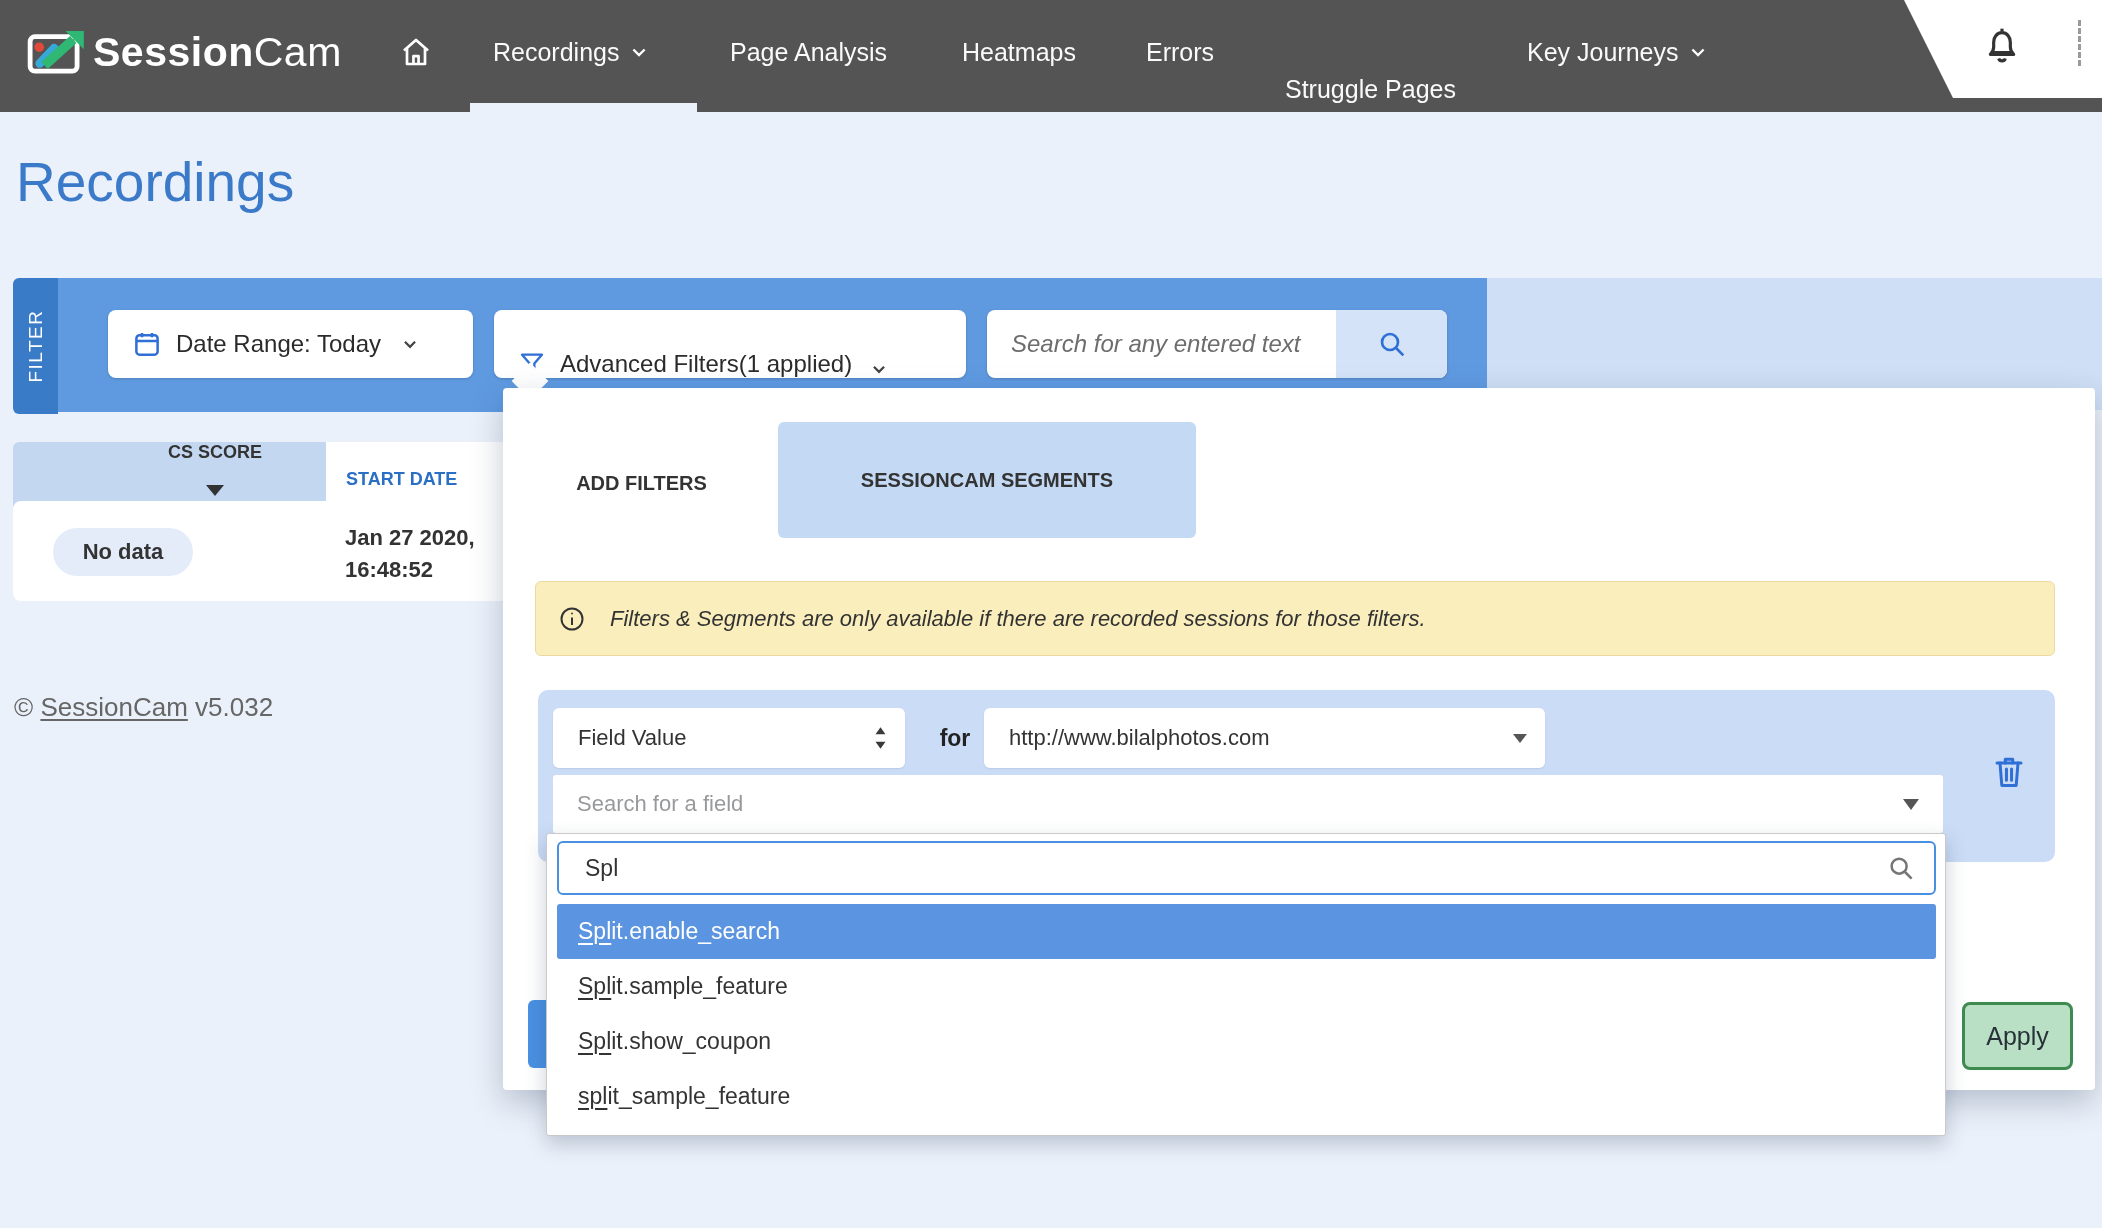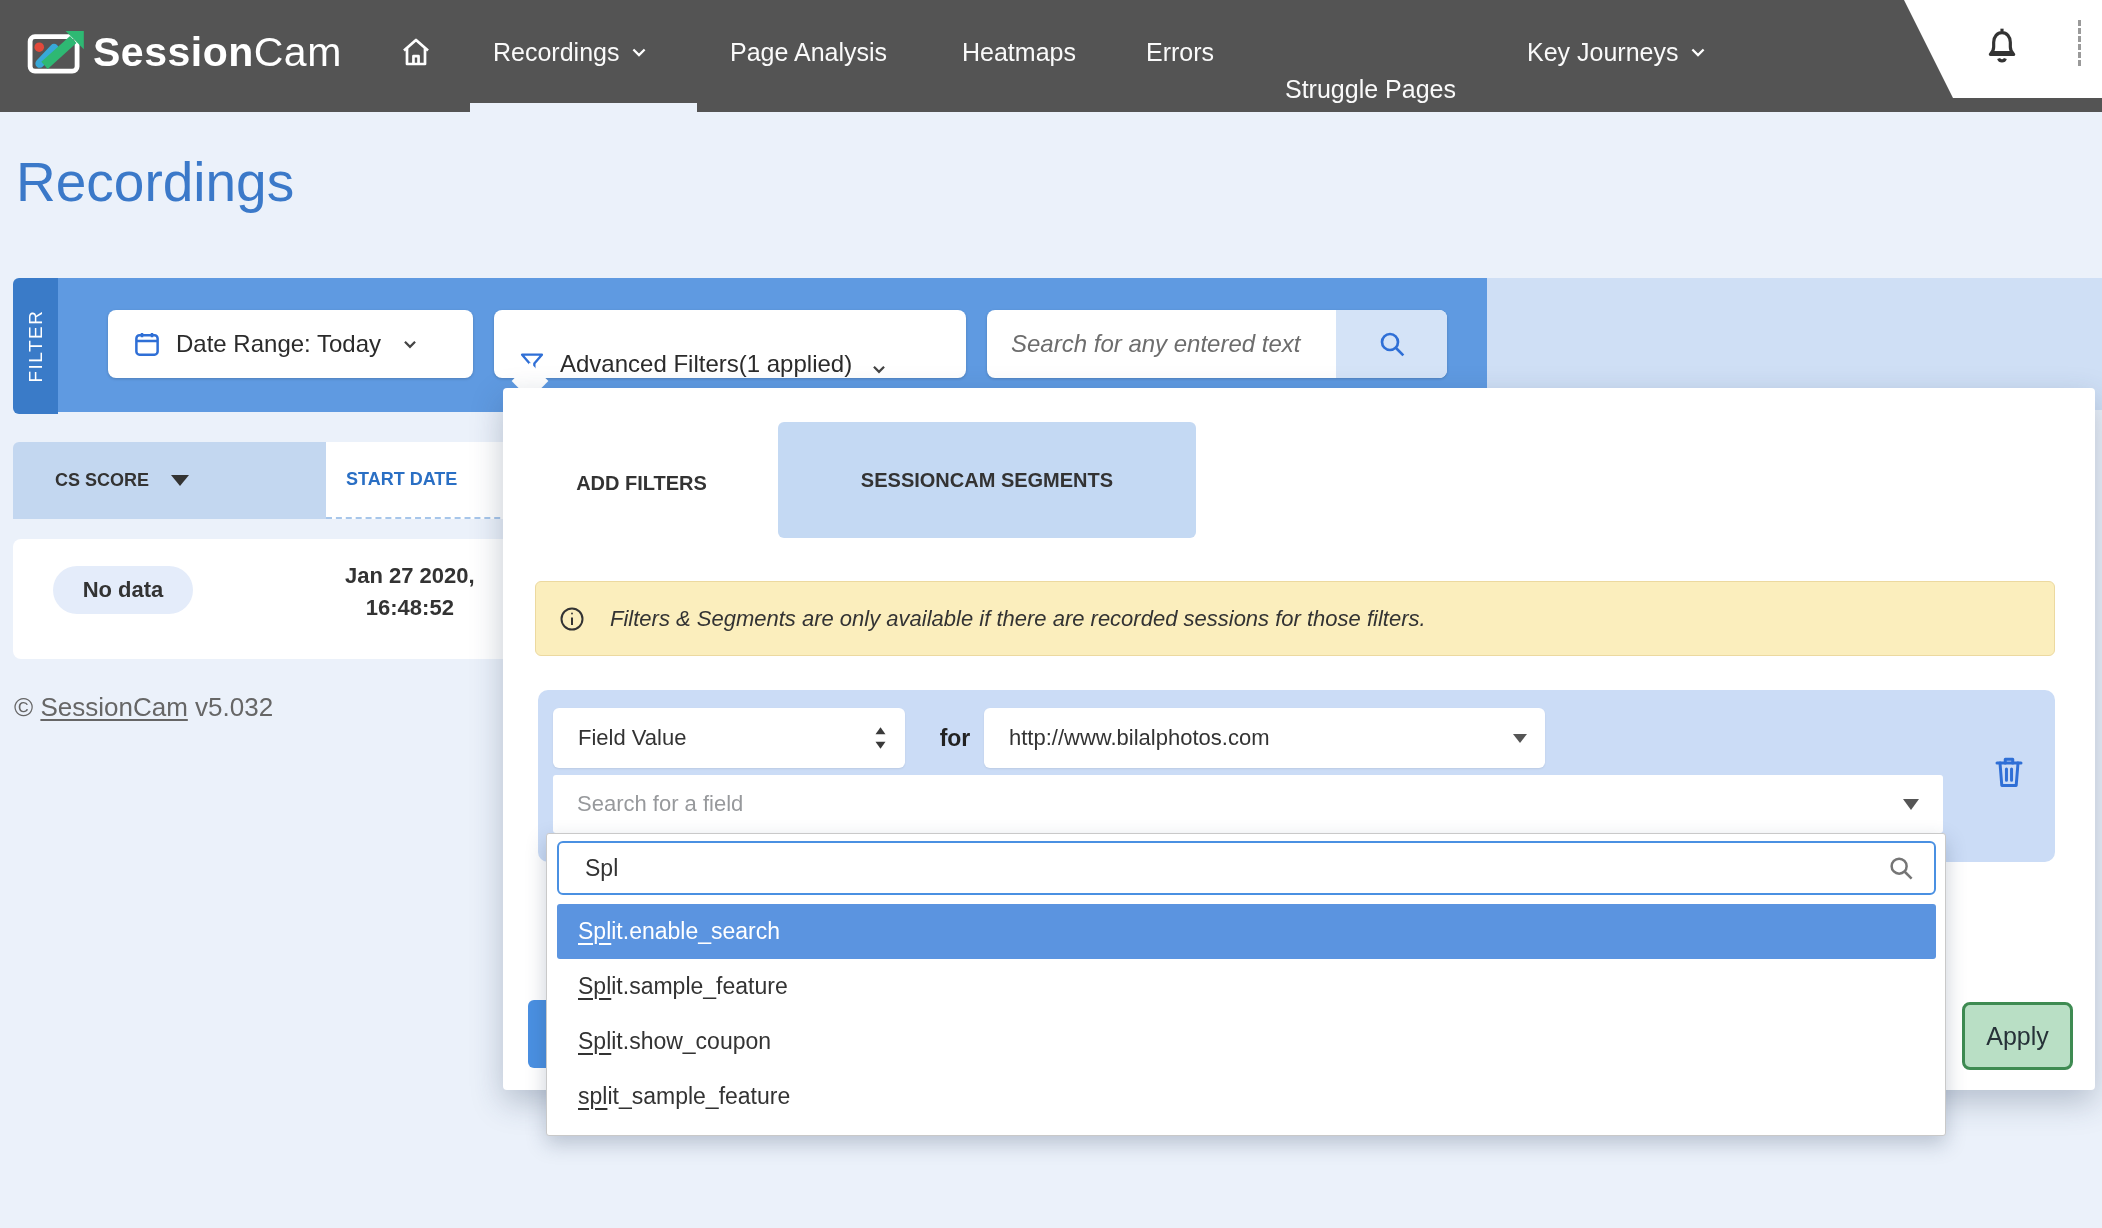--- a/index.html
+++ b/index.html
@@ -40,27 +40,27 @@
              display:flex;align-items:center;z-index:2;box-shadow:0 1px 3px rgba(0,0,0,.18);overflow:hidden;}
   .topsearch input{flex:1;border:none;outline:none;font-style:italic;font-size:24px;color:#555;
                    padding:0 10px 0 24px;font-family:inherit;background:transparent;}
   .topsearch input::placeholder{color:#6d6d6d;}
   .topsearch-btn{width:113px;height:68px;background:#d4e3f7;display:flex;align-items:center;
                  justify-content:center;cursor:pointer;color:#2f6fd6;}
 
   
   .th-score{left:13px;top:442px;width:362px;height:77px;background:#c3d7f0;border-radius:6px 0 0 0;
             display:flex;align-items:center;gap:22px;padding-left:42px;box-sizing:border-box;
-            font-size:18px;font-weight:700;color:#333;cursor:pointer;z-index:1;}
+            font-size:18px;font-weight:700;color:#333;cursor:pointer;z-index:1;flex-direction:column;}
   .th-date{left:326px;top:442px;width:194px;height:77px;background:#fff;border-bottom:2px dashed #a7c6ea;
            display:flex;align-items:center;padding-left:20px;box-sizing:border-box;
            font-size:18px;font-weight:700;color:#2a6fc4;cursor:pointer;z-index:1;}
   .tri-down{width:0;height:0;border-left:9px solid transparent;border-right:9px solid transparent;
             border-top:11px solid #333;}
-  .row-card{left:13px;top:539px;width:507px;height:120px;background:#fff;border-radius:8px;z-index:1;text-align:center;}
+  .row-card{left:13px;top:501px;width:507px;height:100px;background:#fff;border-radius:8px;z-index:1;}
   .nodata-pill{position:absolute;left:40px;top:27px;width:140px;height:48px;border-radius:24px;
                background:#e4ecfa;display:flex;align-items:center;justify-content:center;
                font-size:22px;font-weight:700;color:#333;}
   .rowdate{position:absolute;left:332px;top:21px;font-size:22px;font-weight:600;color:#333;line-height:32px;}
   .footer{left:14px;top:692px;font-size:26px;color:#666;z-index:1;}
   .footer u{text-underline-offset:3px;}
 
   
   .panel{left:503px;top:388px;width:1592px;height:702px;background:#fff;border-radius:4px;
          box-shadow:0 12px 32px rgba(40,60,90,.28);z-index:3;}

